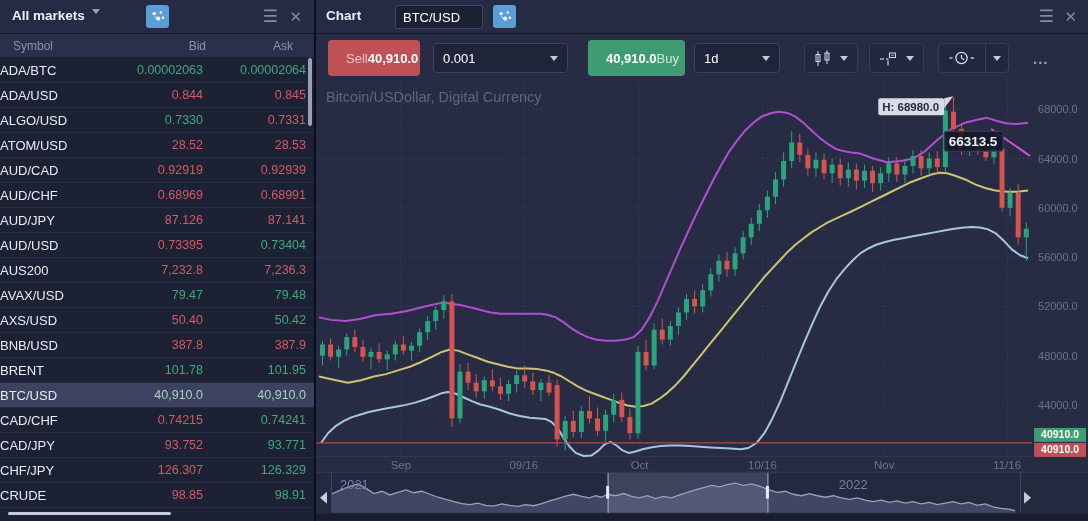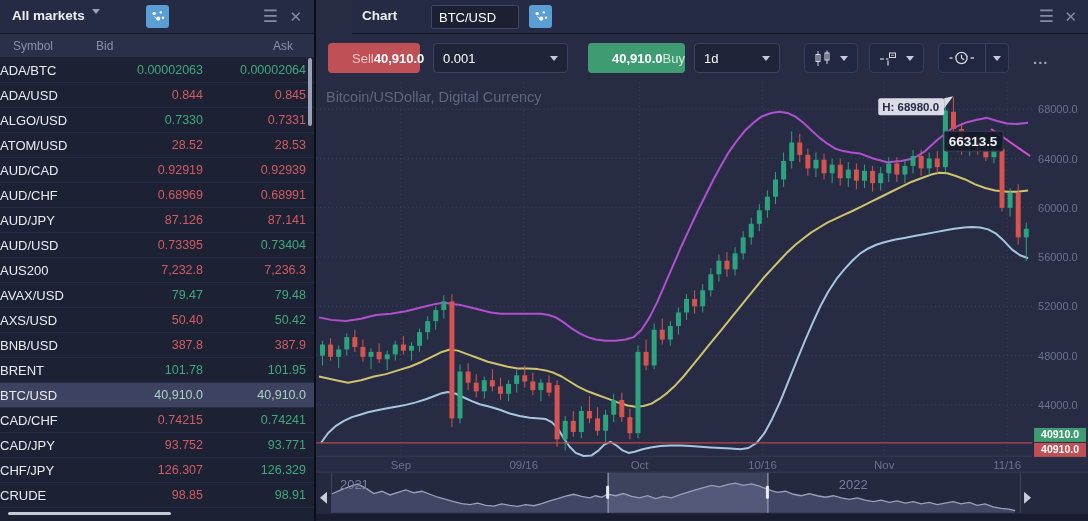--- a/index.html
+++ b/index.html
@@ -8,41 +8,41 @@
   
   .left-panel{width:314px;height:521px;background:#1d2134;position:relative;overflow:hidden;flex:none;}
   .divider{width:2px;background:#0b0d18;flex:none;}
   .panel-header{height:34px;background:#262b45;border-bottom:1px solid #171a2b;position:relative;}
   .ph-title{position:absolute;left:12px;top:8px;font-size:13.5px;font-weight:bold;color:#eceef5;}
   .ph-caret{display:inline-block;width:0;height:0;border:4px solid transparent;border-top:5px solid #9ba1b8;margin-left:7px;vertical-align:2px;}
   .blue-btn{position:absolute;top:5px;width:23px;height:23px;background:#5b9ed6;border-radius:3px;display:flex;align-items:center;justify-content:center;cursor:pointer;}
   .hdr-ico{position:absolute;top:7px;color:#858ba4;font-size:17px;line-height:20px;cursor:pointer;}
   .col-header{height:23px;background:#2a2f4a;display:grid;grid-template-columns:96px 110px 1fr;align-items:center;font-size:12px;color:#8a90ac;}
   .col-header .c0{padding-left:13px;}
-  .col-header .c1{text-align:left;}
+  .col-header .c1{text-align:right;}
   .col-header .c2{text-align:center;padding-left:46px;}
   .rows{position:absolute;top:58px;left:0;right:0;bottom:0;overflow:hidden;}
   .row{height:25px;display:grid;grid-template-columns:96px 110px 1fr;align-items:center;border-bottom:1px solid #262b44;background:#1d2134;cursor:pointer;}
   .row .sym{font-size:13px;font-weight:normal;color:#e9ebf3;}
   .row .cell{font-size:12.5px;text-align:right;}
   .row .bid{padding-right:3px;}
   .row .ask{padding-right:8px;}
   .val-green{color:#3fa97c;}
   .val-red{color:#d05c62;}
   .row.selected{background:#3c4260;}
   .row.selected .cell{color:#a8d2c0;}
   .vscroll{position:absolute;right:2px;top:58px;width:4px;height:68px;background:#9aa0b6;border-radius:2px;}
   .hscroll{position:absolute;left:8px;bottom:6px;width:163px;height:3px;background:#c6cad6;border-radius:2px;}
   
   .chart-panel{width:772px;height:521px;background:#272c44;display:flex;flex-direction:column;flex:none;}
-  .chart-panel .panel-header{flex:none;margin-left:36px;}
+  .chart-panel .panel-header{flex:none;}
   .ch-title{position:absolute;left:10px;top:8px;font-size:13.5px;font-weight:bold;color:#eceef5;}
   .sym-input{position:absolute;left:79px;top:5px;width:88px;height:24px;background:#1b2033;border:1px solid #3e4567;border-radius:2px;color:#fff;font-size:13px;padding:0 7px;outline:none;}
   .toolbar{height:48px;flex:none;display:flex;align-items:center;padding-left:12px;background:#272c44;}
-  .tb-btn{height:30px;border:none;border-radius:4px;display:flex;align-items:center;justify-content:space-between;padding:0 24px;font-size:13px;cursor:pointer;}
+  .tb-btn{height:36px;border:none;border-radius:4px;display:flex;align-items:center;justify-content:space-between;padding:0 18px;font-size:13px;cursor:pointer;}
   .sell-btn{width:92px;background:#bf5055;margin-right:13px;}
   .sell-btn .lbl{color:#f2c3c6;}
   .buy-btn{width:97px;background:#3f9c72;margin-right:9px;}
   .buy-btn .lbl{color:#cfeadb;}
   .price{color:#fff;font-weight:bold;}
   .dd{height:30px;background:#1f2439;border:1px solid #3b4263;border-radius:4px;display:flex;align-items:center;justify-content:space-between;padding:0 9px;color:#fff;font-size:13px;cursor:pointer;}
   .dd.qty{width:135px;margin-right:20px;}
   .dd.tf{width:86px;margin-right:24px;}
   .caret{width:0;height:0;border:4px solid transparent;border-top:5px solid #c6cad9;margin-top:5px;}
   .icon-btn{height:30px;background:#222741;border:1px solid #353c5c;border-radius:4px;display:flex;align-items:center;justify-content:space-evenly;cursor:pointer;}

